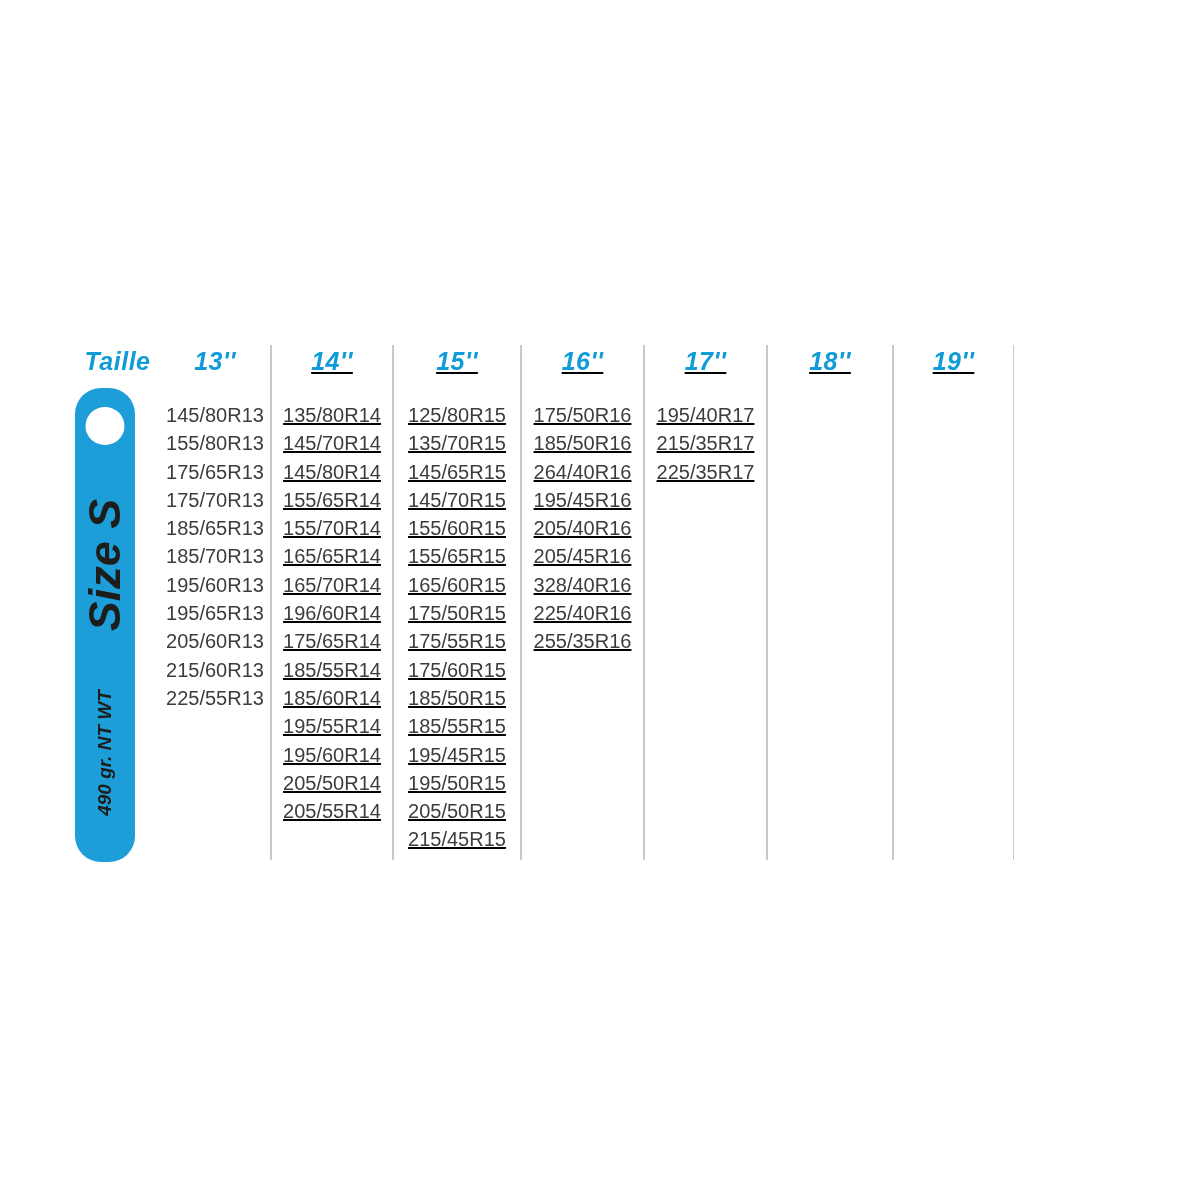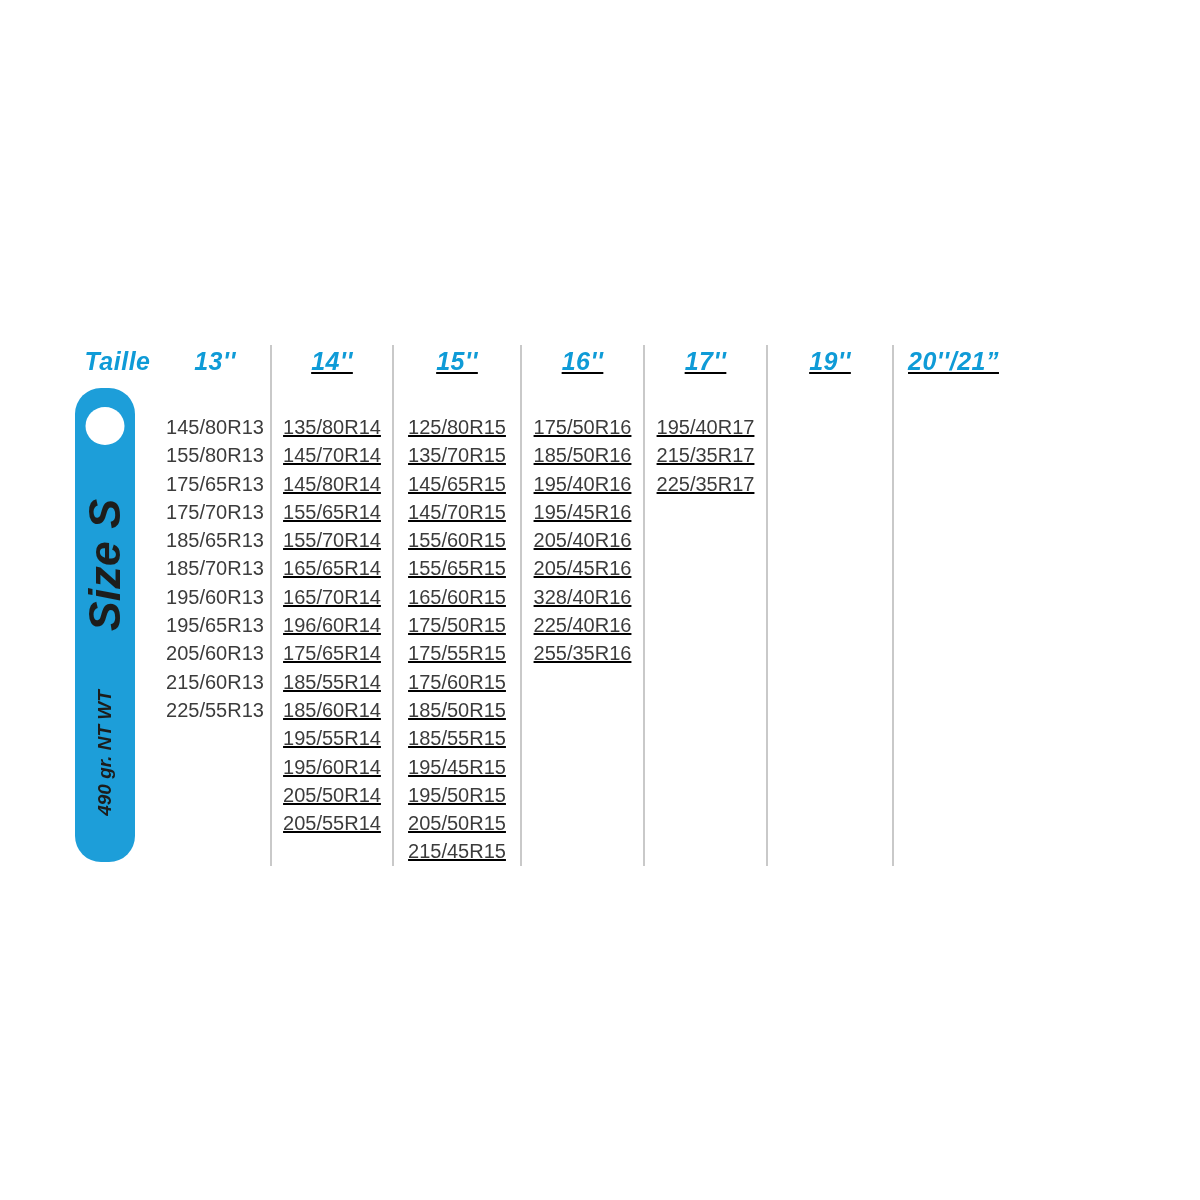--- a/index.html
+++ b/index.html
@@ -40,21 +40,21 @@
     font-style: italic;
     font-weight: bold;
     font-size: 25px;
     line-height: 28px;
     padding-top: 2px;
     height: 26px;
     color: #0f9bd7;
     letter-spacing: 0.5px;
   }
   .values {
-    margin-top: 40px;
+    margin-top: 28px;
     font-size: 20px;
     line-height: 28.3px;
     color: #3c3c3c;
   }
 
   
   .tag-pill {
     position: absolute;
     left: 75px;
     top: 388px;
@@ -162,38 +162,42 @@
           <div class="cell">195/50R15</div>
           <div class="cell">205/50R15</div>
           <div class="cell">215/45R15</div>
         </div>
       </div>
       <div class="col">
         <div class="col-header">16''</div>
         <div class="values">
           <div class="cell">175/50R16</div>
           <div class="cell">185/50R16</div>
-          <div class="cell">195/40R16</div>
+          <div class="cell">264/40R16</div>
           <div class="cell">195/45R16</div>
           <div class="cell">205/40R16</div>
           <div class="cell">205/45R16</div>
           <div class="cell">328/40R16</div>
           <div class="cell">225/40R16</div>
           <div class="cell">255/35R16</div>
         </div>
       </div>
       <div class="col">
         <div class="col-header">17''</div>
         <div class="values">
           <div class="cell">195/40R17</div>
           <div class="cell">215/35R17</div>
           <div class="cell">225/35R17</div>
         </div>
       </div>
       <div class="col">
+        <div class="col-header">18''</div>
+        <div class="values"></div>
+      </div>
+      <div class="col">
         <div class="col-header">19''</div>
         <div class="values"></div>
       </div>
       <div class="col">
         <div class="col-header">20''/21”</div>
         <div class="values"></div>
       </div>
     </div>
 
   <div class="tag-pill">

